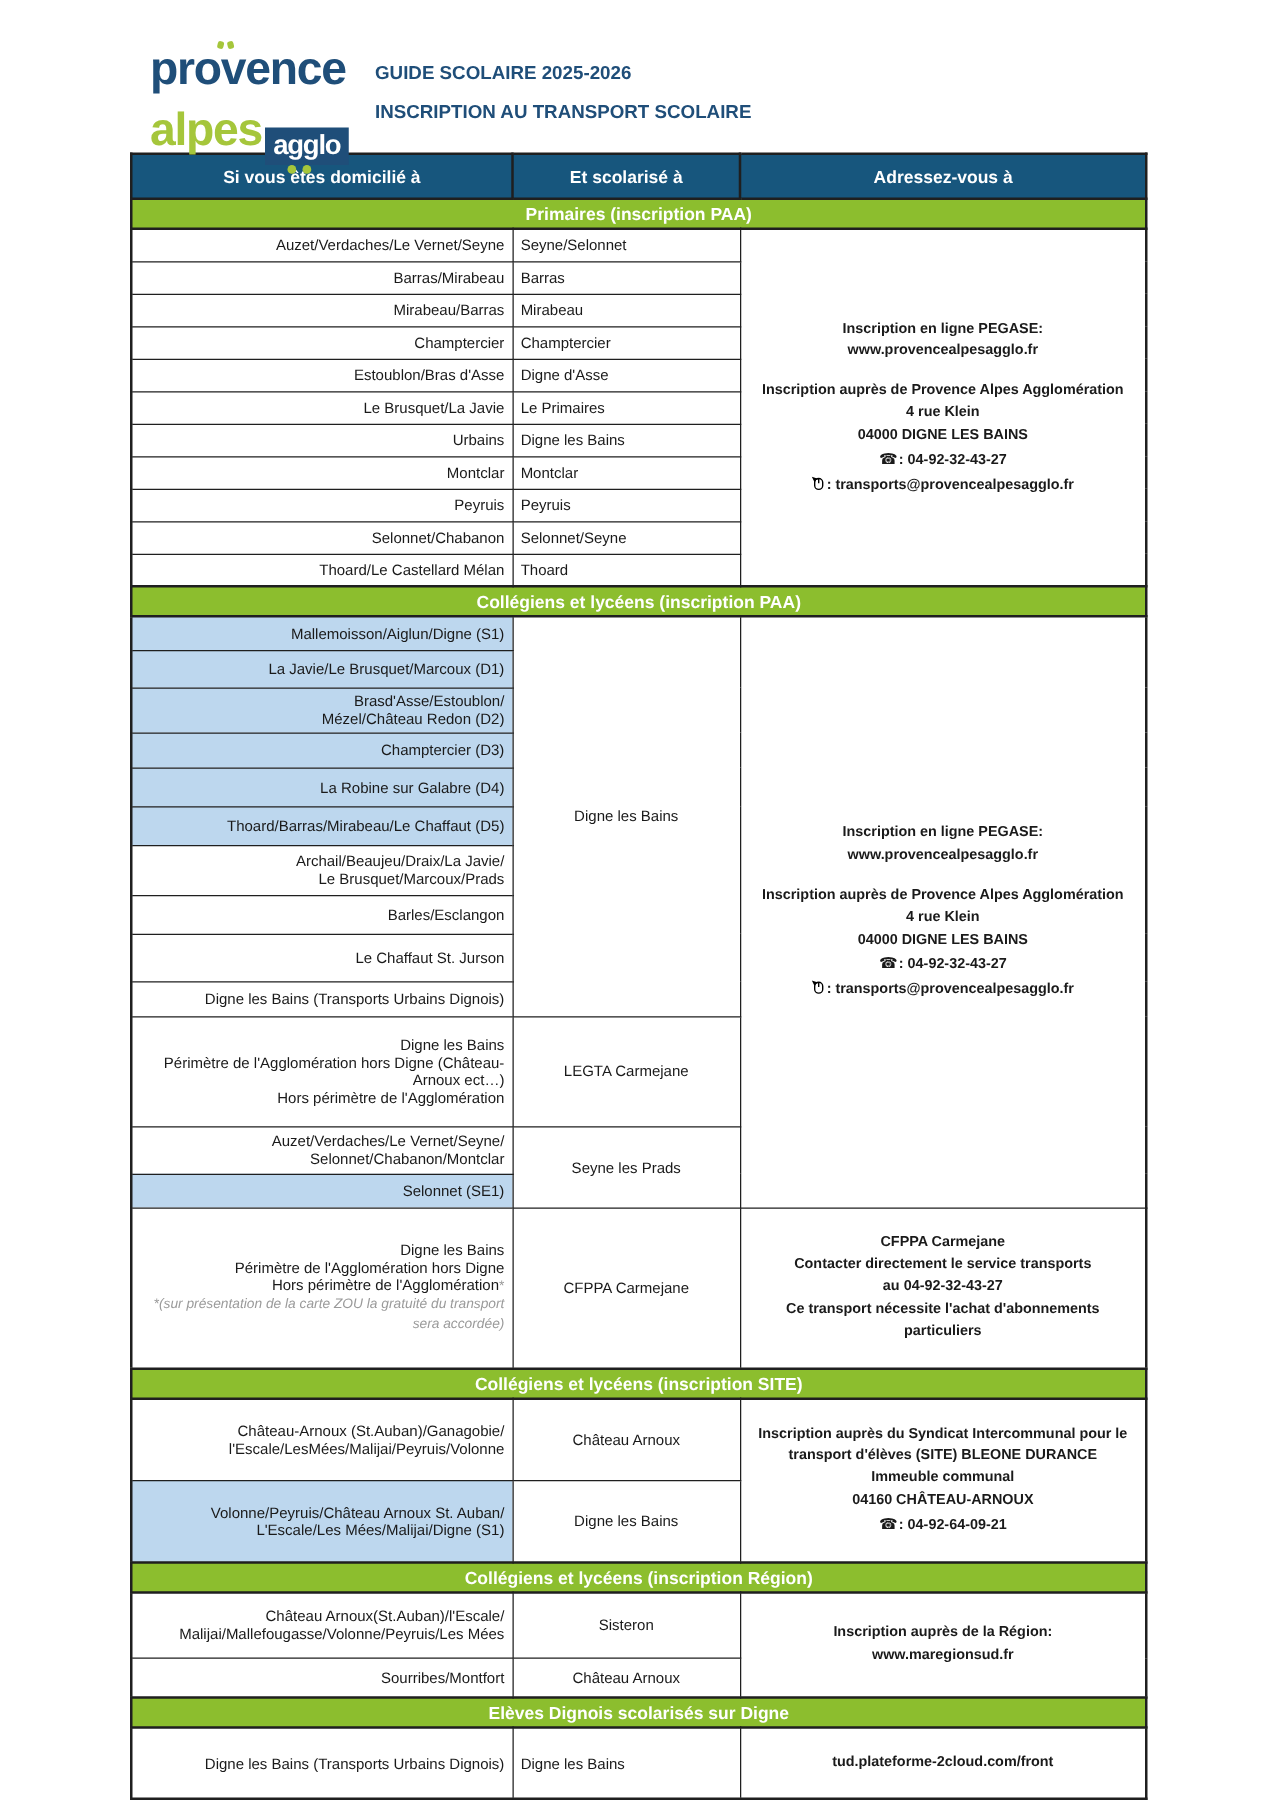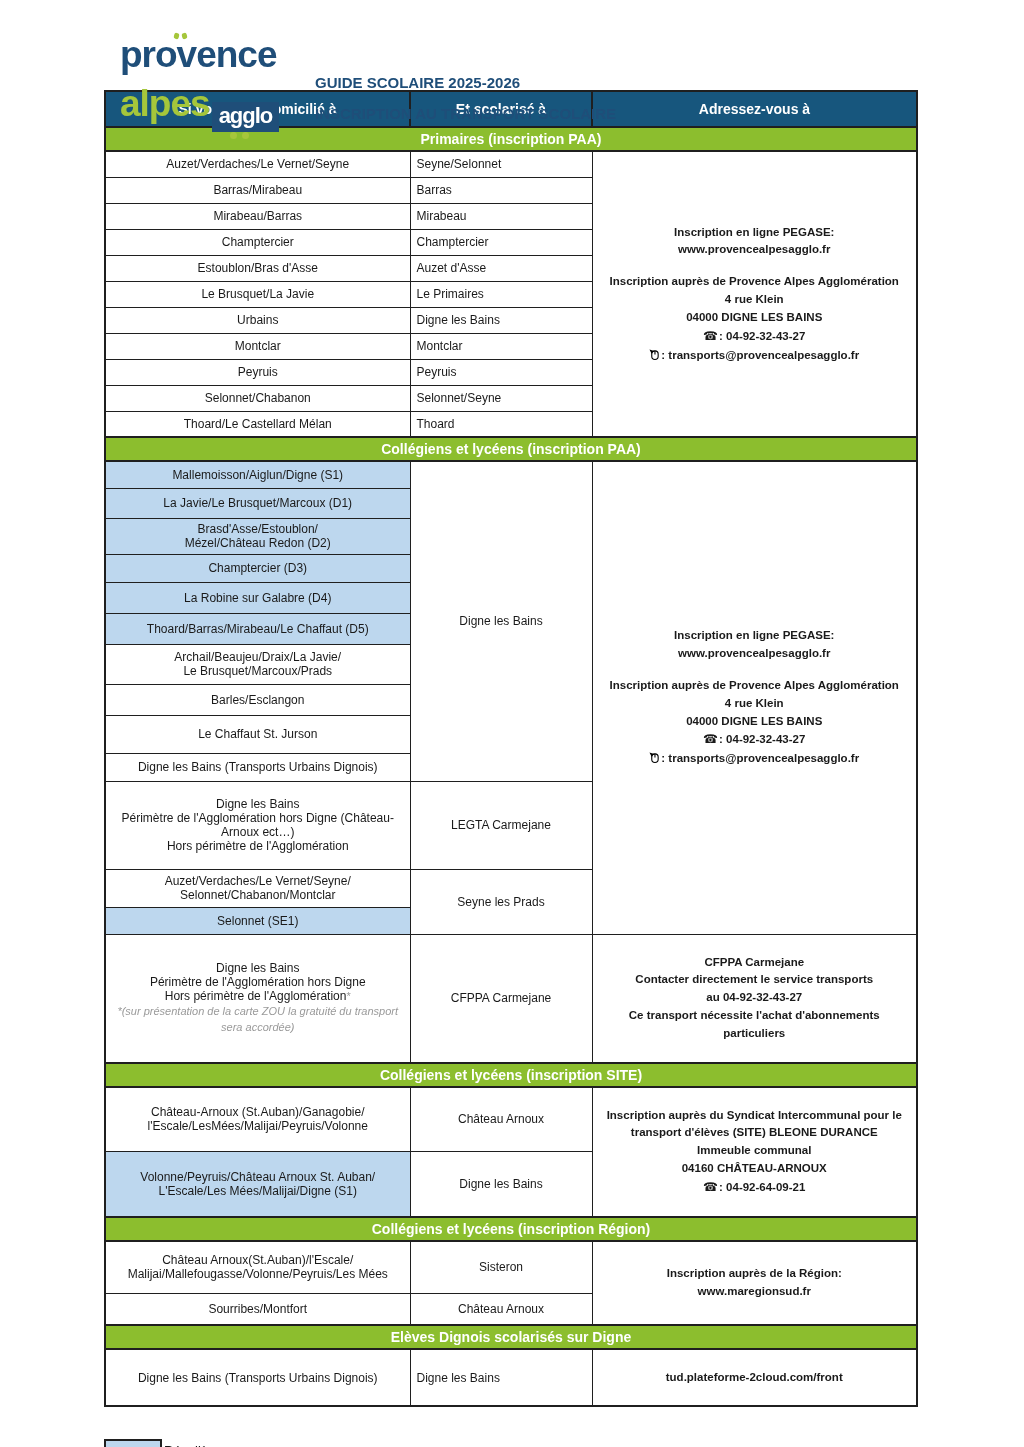--- a/index.html
+++ b/index.html
@@ -12,50 +12,50 @@
     --logo_green:#A5C63B;
   }
   *{box-sizing:border-box;margin:0;padding:0;}
   html,body{background:#ffffff;}
   body{
     width:1024px;min-height:1447px;
     font-family:"Liberation Sans","DejaVu Sans",sans-serif;
     color:#1a1a1a;position:relative;
   }
   
-  .doc-header{position:relative;height:90px;}
+  .doc-header{position:relative;height:122px;}
   .logo{position:absolute;left:120px;top:36px;width:190px;line-height:1;}
   .logo-word1{font-size:37px;font-weight:bold;color:var(--title_blue);letter-spacing:-1px;position:relative;display:inline-block;}
   .logo-accent{position:absolute;left:54px;top:-3px;width:16px;height:6px;}
   .logo-accent::before,.logo-accent::after{content:"";position:absolute;top:0;width:5px;height:6px;background:var(--logo_green);border-radius:2px;transform:rotate(14deg);}
   .logo-accent::before{left:0;}
   .logo-accent::after{left:8px;transform:rotate(-14deg);}
   .logo-line2{margin-top:2px;display:flex;align-items:center;}
   .logo-word2{font-size:37px;font-weight:bold;color:var(--logo_green);letter-spacing:-1px;}
   .logo-badge{display:inline-block;background:var(--title_blue);color:#fff;font-size:22px;font-weight:bold;padding:3px 7px 5px 7px;margin-left:2px;position:relative;letter-spacing:-1px;margin-top:27px;}
   .logo-badge::after{content:"";position:absolute;left:18px;bottom:-7px;width:7px;height:7px;border-radius:50%;background:var(--logo_green);box-shadow:12px 0 0 var(--logo_green);}
-  .doc-titles{position:absolute;left:315px;top:50px;margin-top:24px;}
+  .doc-titles{position:absolute;left:300px;top:50px;}
   .doc-title{font-size:15px;font-weight:bold;color:var(--title_blue);}
   .doc-title + .doc-title{margin-top:14px;}
   
   table.guide{
     margin-left:104px;width:812px;
     border-collapse:collapse;table-layout:fixed;
     border:2px solid var(--border_dark);
   }
   .guide th,.guide td{border:1px solid var(--border_dark);vertical-align:middle;}
   .colhead th{
     background:var(--header_blue);color:#fff;font-size:14px;font-weight:bold;
     height:36px;text-align:center;border:2px solid var(--border_dark);
   }
   .secbar td{
     background:var(--section_green);color:#fff;font-size:14px;font-weight:bold;
     height:24px;text-align:center;border:2px solid var(--border_dark);
   }
-  .c1{padding:3px 6px;font-size:12px;text-align:center;white-space:pre-line;}
+  .c1{padding:3px 6px;font-size:12px;text-align:right;white-space:pre-line;}
   .c2{padding:3px 6px;font-size:12px;text-align:center;white-space:pre-line;}
   .c2.left{text-align:left;}
   .c3{padding:19px 8px;text-align:center;}
   .blue{background:var(--row_blue);}
   .h26{height:26px;} .h27{height:27px;} .h28{height:28px;} .h30{height:30px;}
   .h31{height:31px;} .h36{height:36px;} .h38{height:38px;} .h40{height:40px;}
   .h53{height:53px;} .h88{height:88px;} .h90{height:90px;}
   .contact p{font-size:11.5px;font-weight:bold;line-height:1.55;}
   .contact .spacer{height:14px;}
   .contact .icon{font-size:12px;margin-right:1px;}
@@ -131,21 +131,21 @@
   <tr class="h26">
         <td class="c1">Mirabeau/Barras</td>
         <td class="c2 left">Mirabeau</td>
       </tr>
   <tr class="h26">
         <td class="c1">Champtercier</td>
         <td class="c2 left">Champtercier</td>
       </tr>
   <tr class="h26">
         <td class="c1">Estoublon/Bras d'Asse</td>
-        <td class="c2 left">Auzet d'Asse</td>
+        <td class="c2 left">Digne d'Asse</td>
       </tr>
   <tr class="h26">
         <td class="c1">Le Brusquet/La Javie</td>
         <td class="c2 left">Le Primaires</td>
       </tr>
   <tr class="h26">
         <td class="c1">Urbains</td>
         <td class="c2 left">Digne les Bains</td>
       </tr>
   <tr class="h26">

